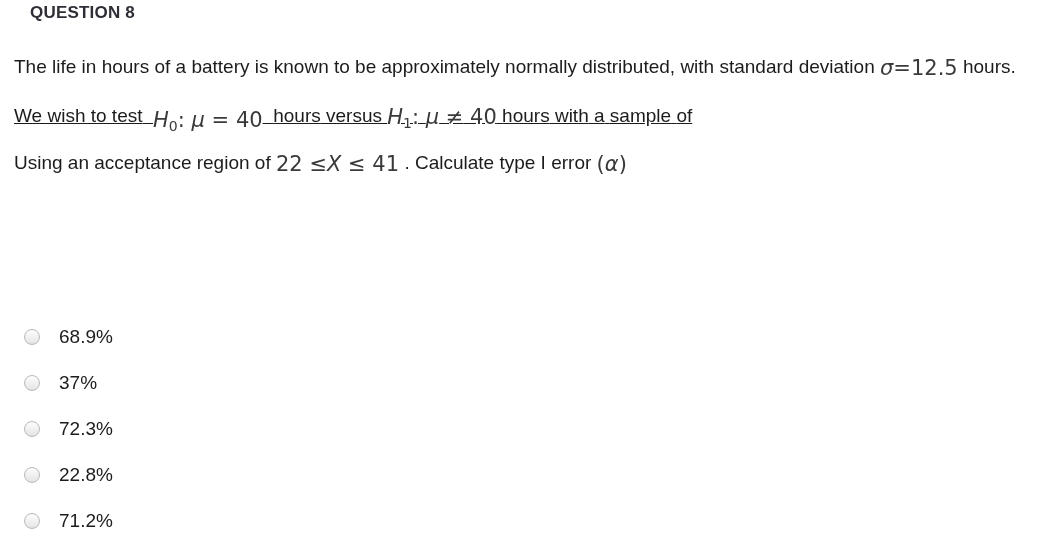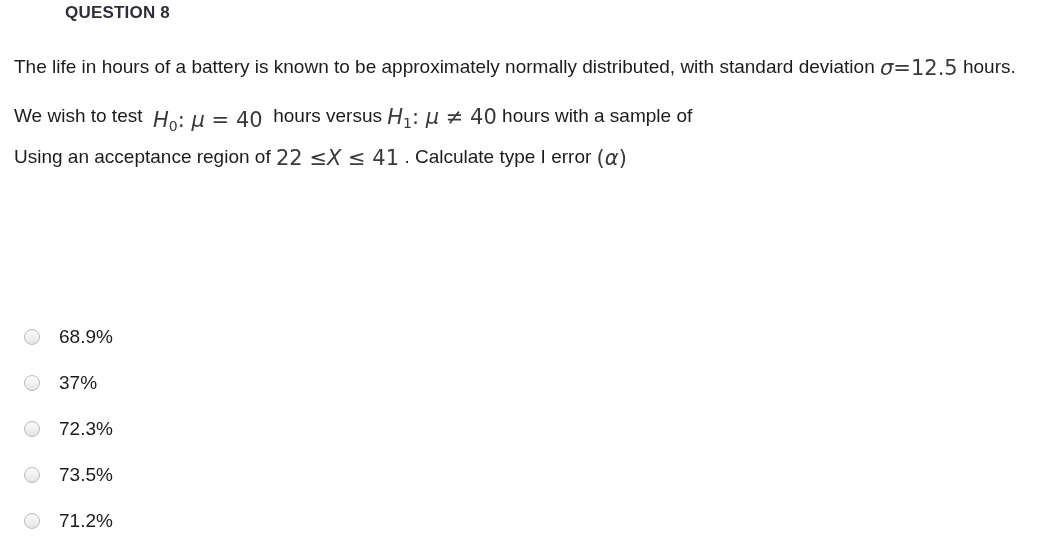--- a/index.html
+++ b/index.html
@@ -26,21 +26,20 @@
   .question-heading {
     position: absolute;
     left: 30px;
     top: 2px;
     font-size: 17px;
     font-weight: bold;
     letter-spacing: 0.2px;
     color: #2e2e36;
     line-height: 22px;
     white-space: nowrap;
-    margin-left: 35px;
   }
 
   
   .stem {
     position: absolute;
     left: 14px;
     top: 50px;
     width: 1017px;
   }
 
@@ -51,21 +50,22 @@
     margin: 0;
   }
   .para.justify {
     text-align: justify;
     text-justify: inter-word;
   }
   .para.p1 {
     margin-bottom: 16px;
   }
   .para.p2 {
-    margin-bottom: 2px;
+    margin-bottom: 8px;
+    text-decoration: underline;
   }
 
   
   .math {
     font-family: "DejaVu Sans", sans-serif;
     font-size: 21px;
     color: #3a3a3a;
     font-style: normal;
     white-space: nowrap;
   }
@@ -148,21 +148,21 @@
       <span class="option-label">37%</span>
     </div>
 
     <div class="option-row">
       <span class="radio"></span>
       <span class="option-label">72.3%</span>
     </div>
 
     <div class="option-row">
       <span class="radio"></span>
-      <span class="option-label">73.5%</span>
+      <span class="option-label">22.8%</span>
     </div>
 
     <div class="option-row">
       <span class="radio"></span>
       <span class="option-label">71.2%</span>
     </div>
 
   </div>
 
 </div>

